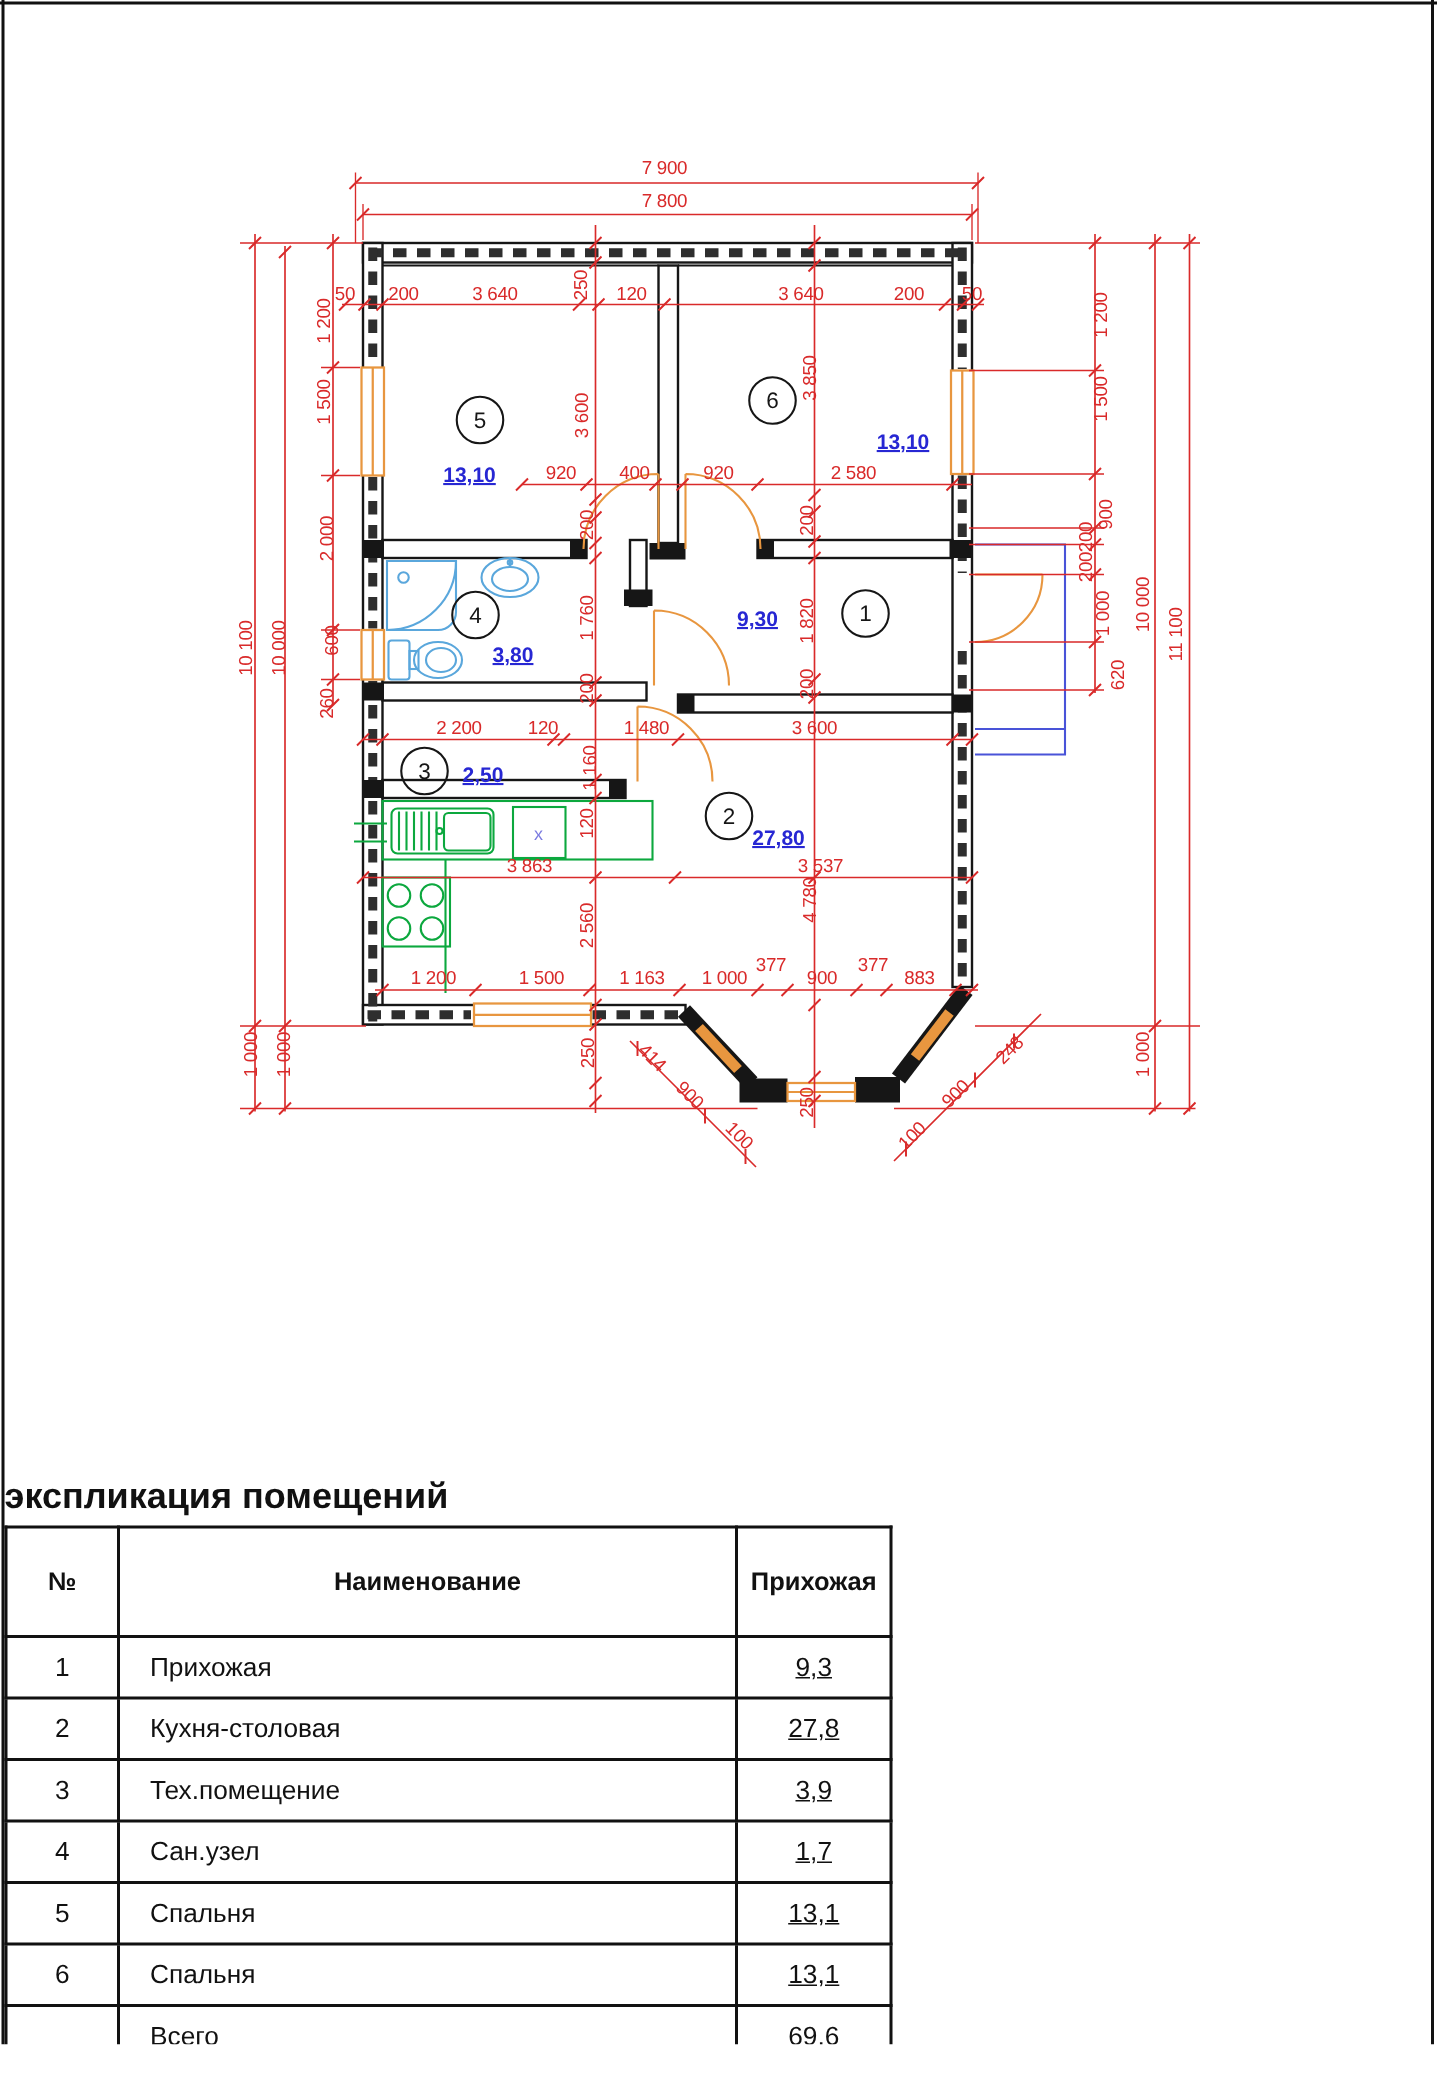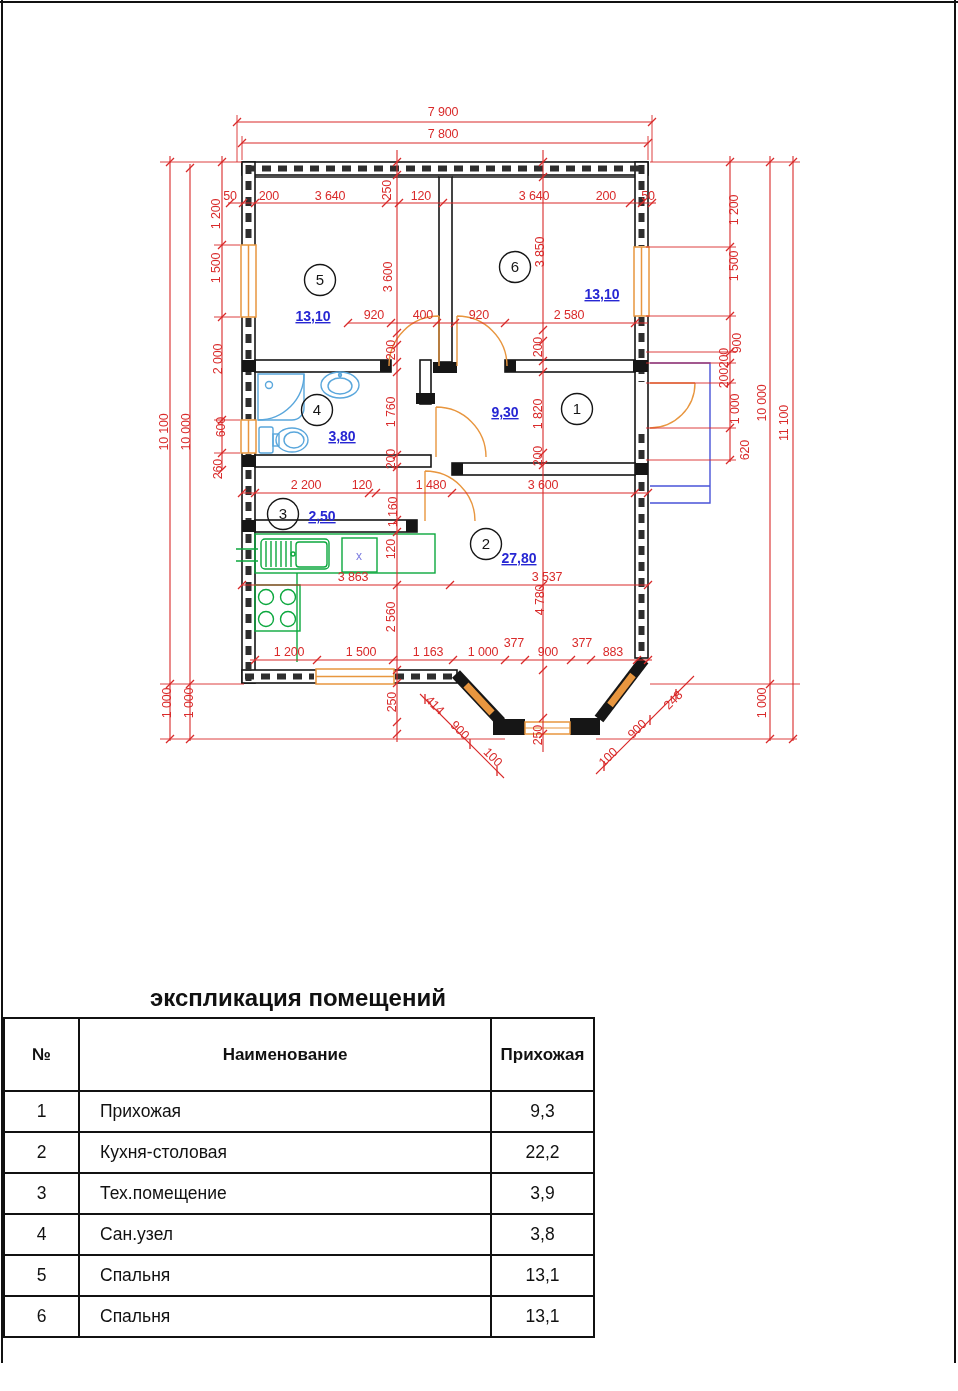--- a/index.html
+++ b/index.html
@@ -9,30 +9,30 @@
   html,body{margin:0;padding:0;background:#fff;}
   #sheet{position:relative;width:958px;height:1363px;background:var(--paper);overflow:hidden;
          font-family:"Liberation Sans",sans-serif;}
   .frame{position:absolute;background:#111;}
   svg text{font-family:"Liberation Sans",sans-serif;}
   .t-dim{fill:var(--dim);font-size:12.5px;text-anchor:middle;letter-spacing:-0.2px;}
   .t-area{fill:var(--area);font-size:14px;font-weight:bold;text-anchor:middle;text-decoration:underline;}
   .t-room{fill:#161616;font-size:15px;text-anchor:middle;}
   .t-x{fill:var(--xv);font-size:12px;text-anchor:middle;}
   
-  #tbl-title{position:absolute;left:3px;top:984px;width:590px;text-align:center;
+  #tbl-title{position:absolute;left:3px;top:984px;width:590px;
              font-size:24px;font-weight:bold;color:#111;}
   #expl{position:absolute;left:3px;top:1017px;width:590px;border-collapse:collapse;
         table-layout:fixed;color:#111;}
   #expl th,#expl td{border:2px solid #111;overflow:hidden;}
   #expl th{font-size:17px;font-weight:bold;height:69px;text-align:center;}
   #expl td{font-size:17.5px;font-weight:normal;height:37px;}
   #expl td.c-num{text-align:center;}
   #expl td.c-name{text-align:left;padding-left:20px;}
-  #expl td.c-area{text-align:center;}
+  #expl td.c-area{text-align:center;text-decoration:underline;}
   .stub{position:absolute;width:2px;height:10px;background:#111;}
 </style>
 </head>
 <body>
 
 <div id="sheet">
 
   <div class="frame" style="left:0;top:1px;width:958px;height:2px;"></div>
   <div class="frame" style="left:1px;top:0;width:2px;height:1391px;"></div>
   <div class="frame" style="left:954px;top:0;width:2px;height:1391px;"></div>
@@ -313,40 +313,45 @@
     </thead>
     <tbody>
         <tr>
           <td class="c-num">1</td>
           <td class="c-name">Прихожая</td>
           <td class="c-area">9,3</td>
         </tr>
         <tr>
           <td class="c-num">2</td>
           <td class="c-name">Кухня-столовая</td>
-          <td class="c-area">22,2</td>
+          <td class="c-area">27,8</td>
         </tr>
         <tr>
           <td class="c-num">3</td>
           <td class="c-name">Тех.помещение</td>
           <td class="c-area">3,9</td>
         </tr>
         <tr>
           <td class="c-num">4</td>
           <td class="c-name">Сан.узел</td>
-          <td class="c-area">3,8</td>
+          <td class="c-area">1,7</td>
         </tr>
         <tr>
           <td class="c-num">5</td>
           <td class="c-name">Спальня</td>
           <td class="c-area">13,1</td>
         </tr>
         <tr>
           <td class="c-num">6</td>
           <td class="c-name">Спальня</td>
           <td class="c-area">13,1</td>
+        </tr>
+        <tr>
+          <td class="c-num"></td>
+          <td class="c-name">Всего</td>
+          <td class="c-area">69,6</td>
         </tr>
       </tbody>
   </table>
   <div class="stub" style="left:3px;top:1381px;"></div>
   <div class="stub" style="left:83px;top:1381px;"></div>
 
 </div>
 
 </body></html>

